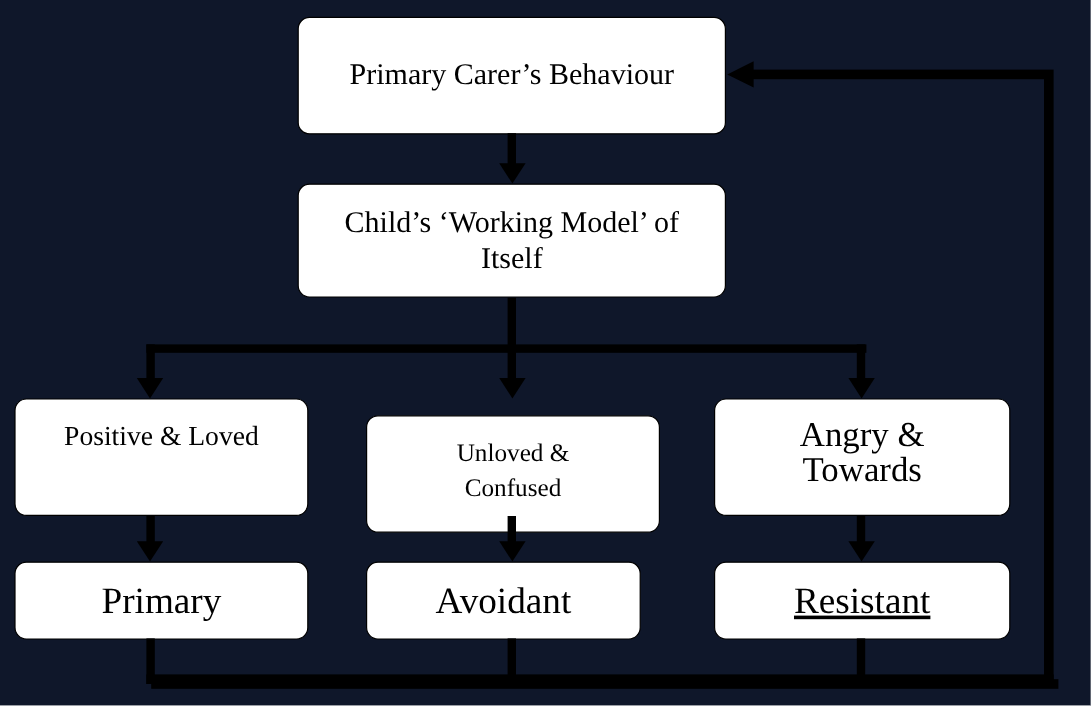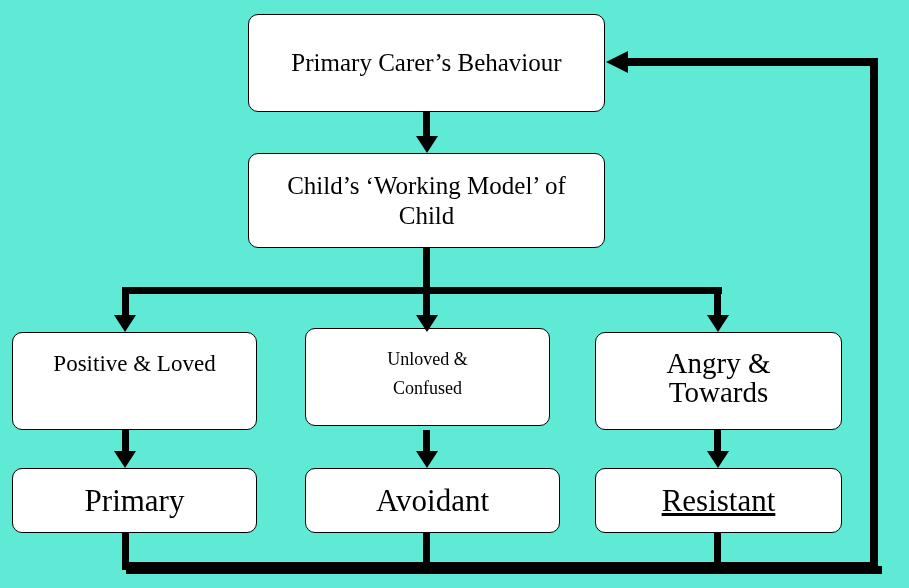--- a/index.html
+++ b/index.html
@@ -1,17 +1,17 @@
 <!DOCTYPE html>
 <html><head>
 <meta charset="utf-8">
 <style>
   html,body{margin:0;padding:0;background:#ffffff;}
   .stage{
-    position:relative;width:909px;height:588px;background:#5eead4;
+    position:relative;width:909px;height:588px;background:#0f172a;
     font-family:"Liberation Serif","DejaVu Serif",serif;color:#000;
     overflow:hidden;
   }
   .box{
     position:absolute;box-sizing:border-box;background:#ffffff;
     border:1.6px solid #000;border-radius:10px;
     display:flex;flex-direction:column;align-items:center;text-align:center;
   }
   .v-center{justify-content:center;}
   .v-top{justify-content:flex-start;padding-top:16px;}
@@ -22,24 +22,24 @@
     border-left:11px solid transparent;border-right:11px solid transparent;
     border-top:17px solid #000;}
   .head-left{position:absolute;width:0;height:0;
     border-top:11.5px solid transparent;border-bottom:11.5px solid transparent;
     border-right:22px solid #000;}
 
   
   #n-top   {left:248px;top:14px;width:357px;height:98px;font-size:25px;line-height:30px;}
   #n-model {left:248px;top:153px;width:357px;height:95px;font-size:25px;line-height:30px;}
   #n-pos   {left:12px; top:332px;width:245px;height:98px;font-size:23px;line-height:29px;}
-  #n-unl   {left:305px;top:328px;width:245px;height:98px;font-size:18px;line-height:29px;}
+  #n-unl   {left:305px;top:346px;width:245px;height:98px;font-size:21px;line-height:29px;}
   #n-ang   {left:595px;top:332px;width:247px;height:98px;font-size:29px;line-height:29px;}
   #n-sec   {left:12px; top:468px;width:245px;height:65px;font-size:31px;}
-  #n-avo   {left:305px;top:468px;width:255px;height:65px;font-size:31px;}
+  #n-avo   {left:305px;top:468px;width:229px;height:65px;font-size:31px;}
   #n-res   {left:595px;top:468px;width:247px;height:65px;font-size:31px;text-decoration:underline;}
 
   
   #e-top-model-shaft {left:423px;  top:111px;width:7px;height:26px;}
   #e-top-model-head  {left:415.5px;top:136px;}
   #e-model-stem      {left:423px;  top:248px;width:7px;height:68px;}
   #e-branch-bar      {left:121.5px;top:287px;width:600px;height:7px;}
   #e-branch-l-shaft  {left:121.5px;top:287px;width:7px;height:29px;}
   #e-branch-l-head   {left:114px;  top:315px;}
   #e-branch-m-head   {left:415.5px;top:315px;}
@@ -66,21 +66,21 @@
 <body>
 
 <div class="stage">
 
   <div class="box v-center" id="n-top">
     <div class="ln">Primary Carer’s Behaviour</div>
   </div>
 
   <div class="box v-center" id="n-model">
     <div class="ln">Child’s ‘Working Model’ of</div>
-    <div class="ln">Child</div>
+    <div class="ln">Itself</div>
   </div>
 
   <div class="box v-top" id="n-pos">
     <div class="ln">Positive &amp; Loved</div>
   </div>
 
   <div class="box v-top" id="n-unl">
     <div class="ln">Unloved &amp;</div>
     <div class="ln">Confused</div>
   </div>

